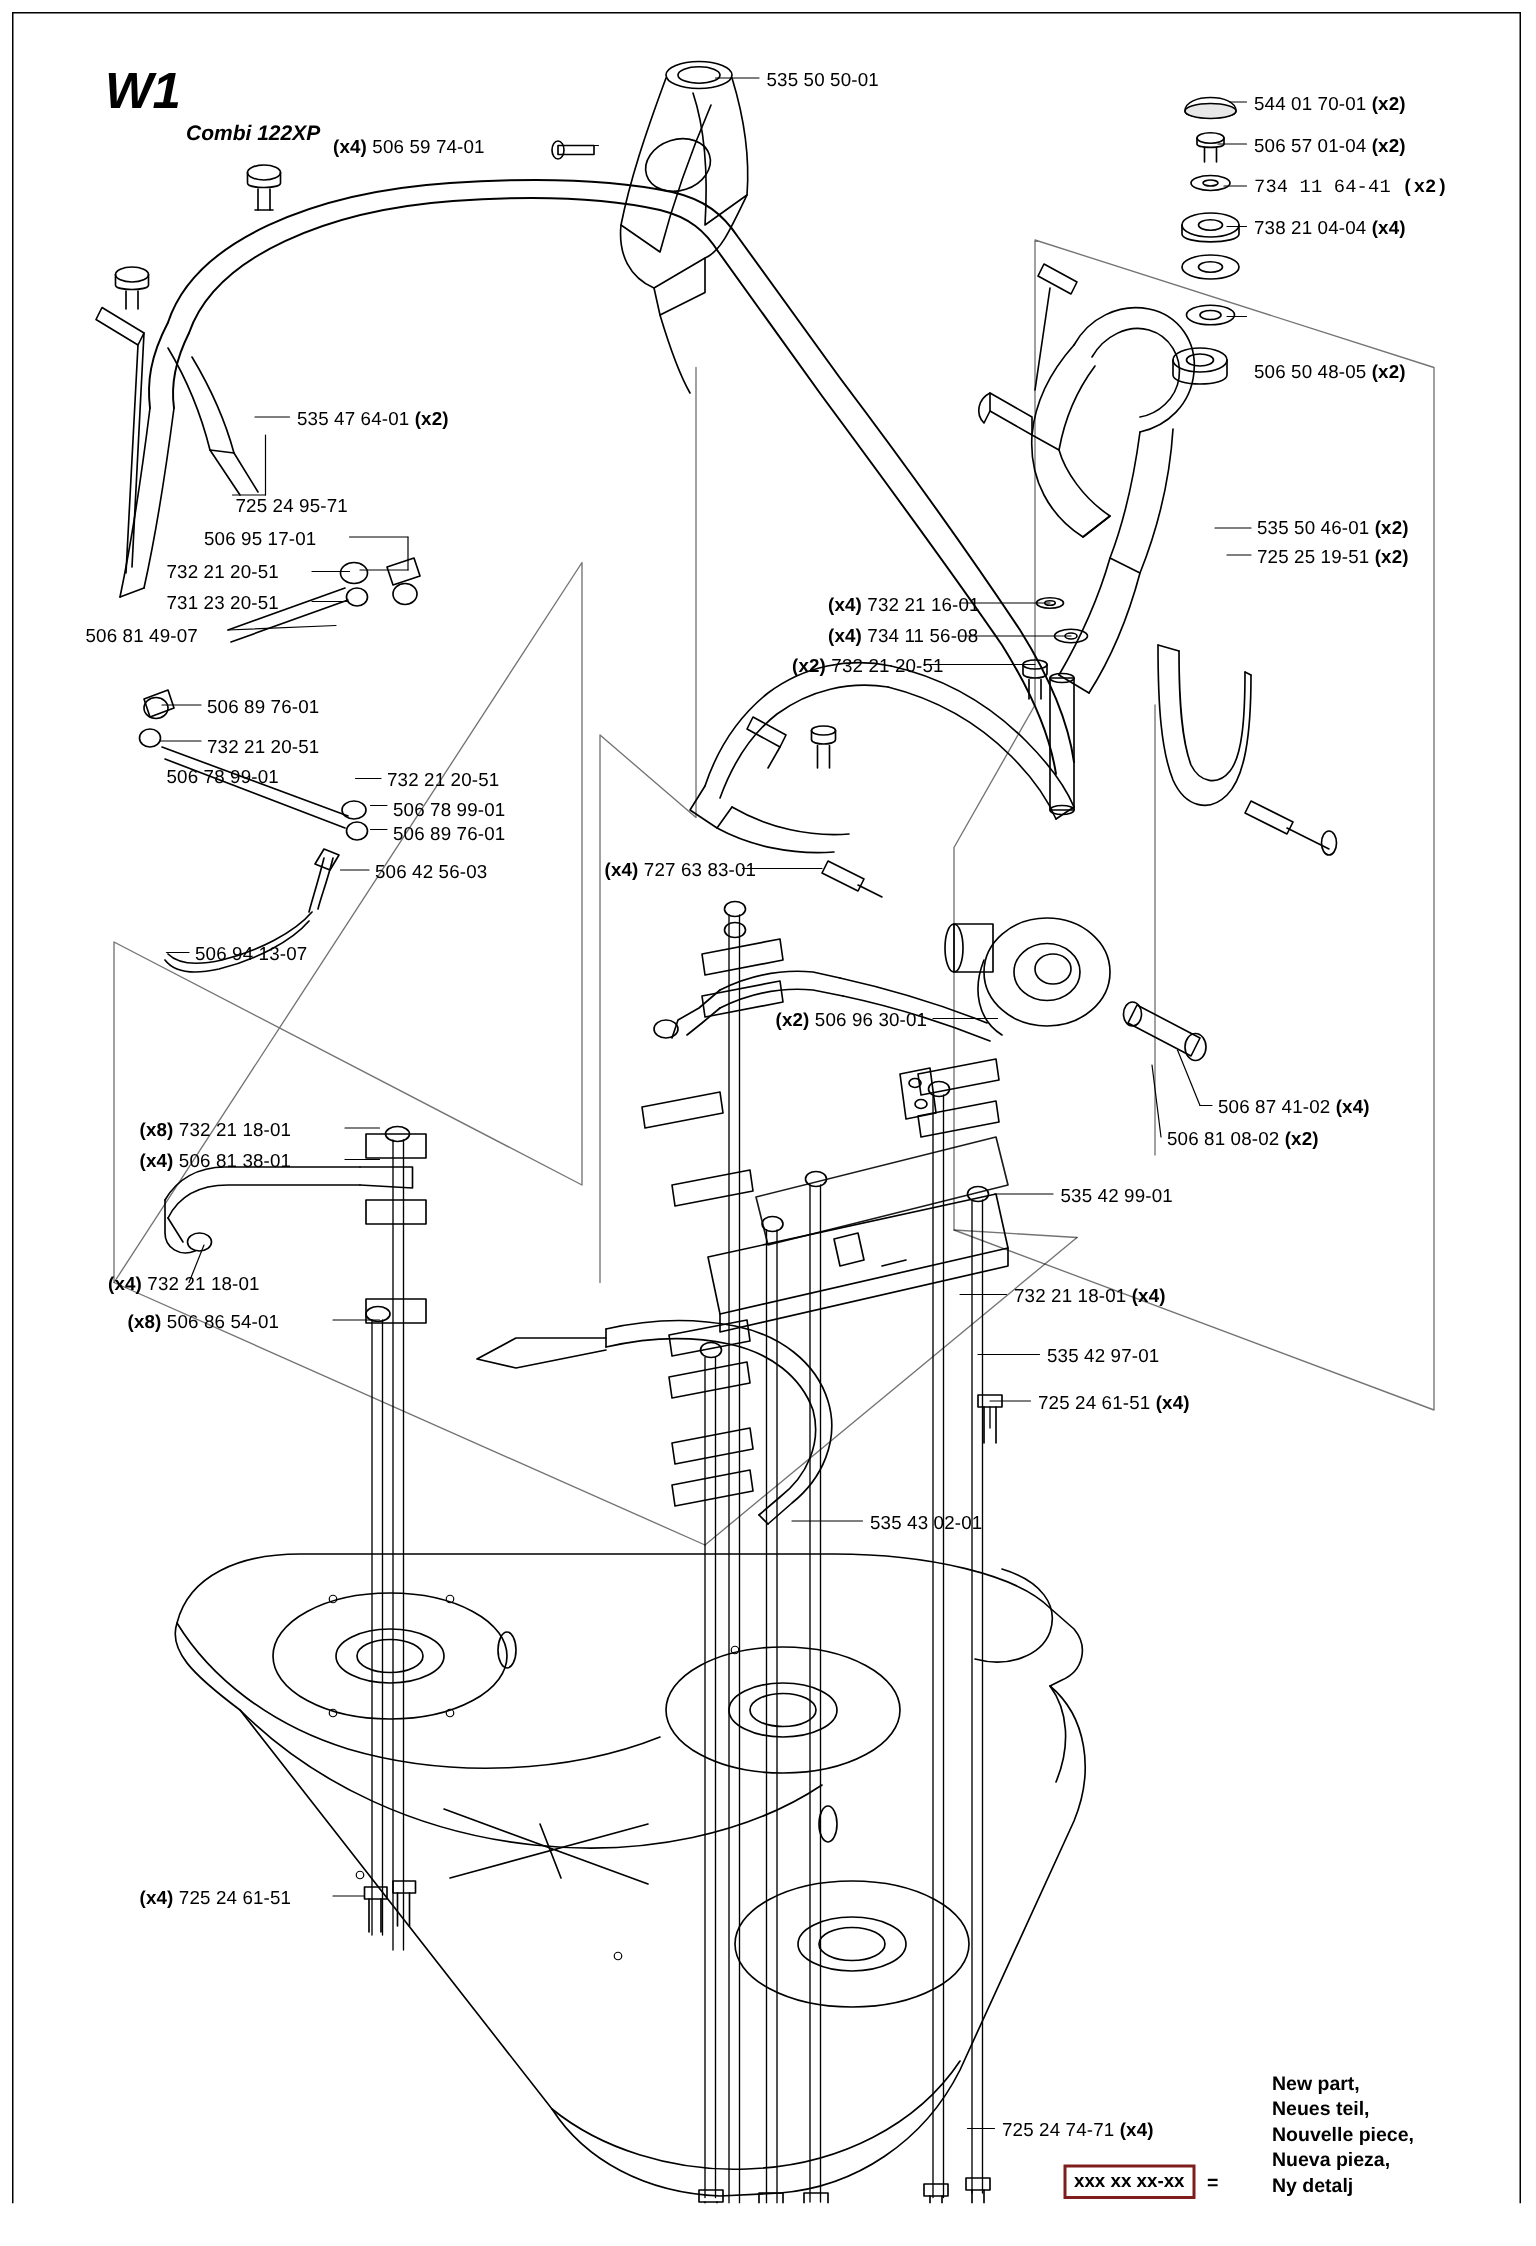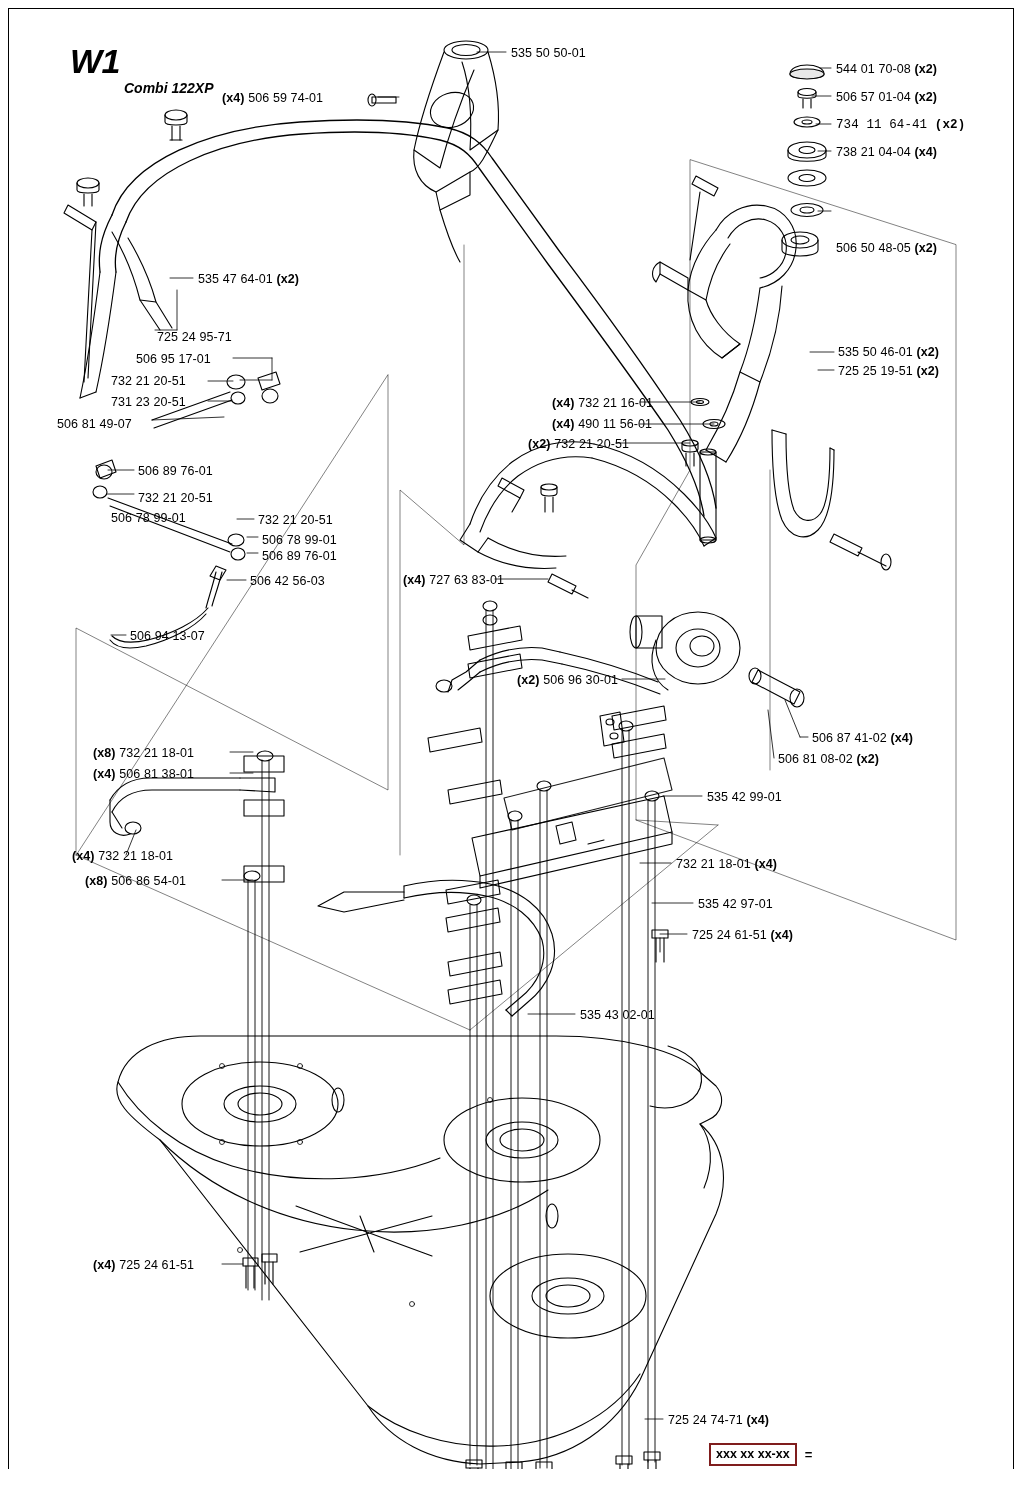--- a/index.html
+++ b/index.html
@@ -509,21 +509,21 @@
   </svg>
 
   <div class="lbl" style="left:511px; top:46px;">
     <span>535 50 50-01</span>
   </div>
   <div class="lbl" style="left:222px; top:91px;">
     <span class="qty">(x4)</span>
     <span>506 59 74-01</span>
   </div>
   <div class="lbl" style="left:836px; top:62px;">
-    <span>544 01 70-08</span>
+    <span>544 01 70-01</span>
     <span class="qty">(x2)</span>
   </div>
   <div class="lbl" style="left:836px; top:90px;">
     <span>506 57 01-04</span>
     <span class="qty">(x2)</span>
   </div>
   <div class="lbl" style="left:836px; top:118px;font-family:Liberation Mono, monospace;">
     <span>734 11 64-41</span>
     <span class="qty">(x2)</span>
   </div>
@@ -585,21 +585,21 @@
   <div class="lbl" style="left:838px; top:364px;">
     <span>725 25 19-51</span>
     <span class="qty">(x2)</span>
   </div>
   <div class="lbl" style="left:552px; top:396px;">
     <span class="qty">(x4)</span>
     <span>732 21 16-01</span>
   </div>
   <div class="lbl" style="left:552px; top:417px;">
     <span class="qty">(x4)</span>
-    <span>490 11 56-01</span>
+    <span>734 11 56-08</span>
   </div>
   <div class="lbl" style="left:528px; top:437px;">
     <span class="qty">(x2)</span>
     <span>732 21 20-51</span>
   </div>
   <div class="lbl" style="left:403px; top:573px;">
     <span class="qty">(x4)</span>
     <span>727 63 83-01</span>
   </div>
   <div class="lbl" style="left:517px; top:673px;text-align:right;">
@@ -649,17 +649,24 @@
   </div>
   <div class="lbl" style="left:93px; top:1258px;">
     <span class="qty">(x4)</span>
     <span>725 24 61-51</span>
   </div>
   <div class="lbl" style="left:668px; top:1413px;">
     <span>725 24 74-71</span>
     <span class="qty">(x4)</span>
   </div>
 
+  <div id="newpart-note">
+    <div>New part,</div>
+    <div>Neues teil,</div>
+    <div>Nouvelle piece,</div>
+    <div>Nueva pieza,</div>
+    <div>Ny detalj</div>
+  </div>
   <div id="newpart-key">
     <span class="box">xxx xx xx-xx</span>
     <span class="eq">=</span>
   </div>
 </div>
 
 </body></html>

